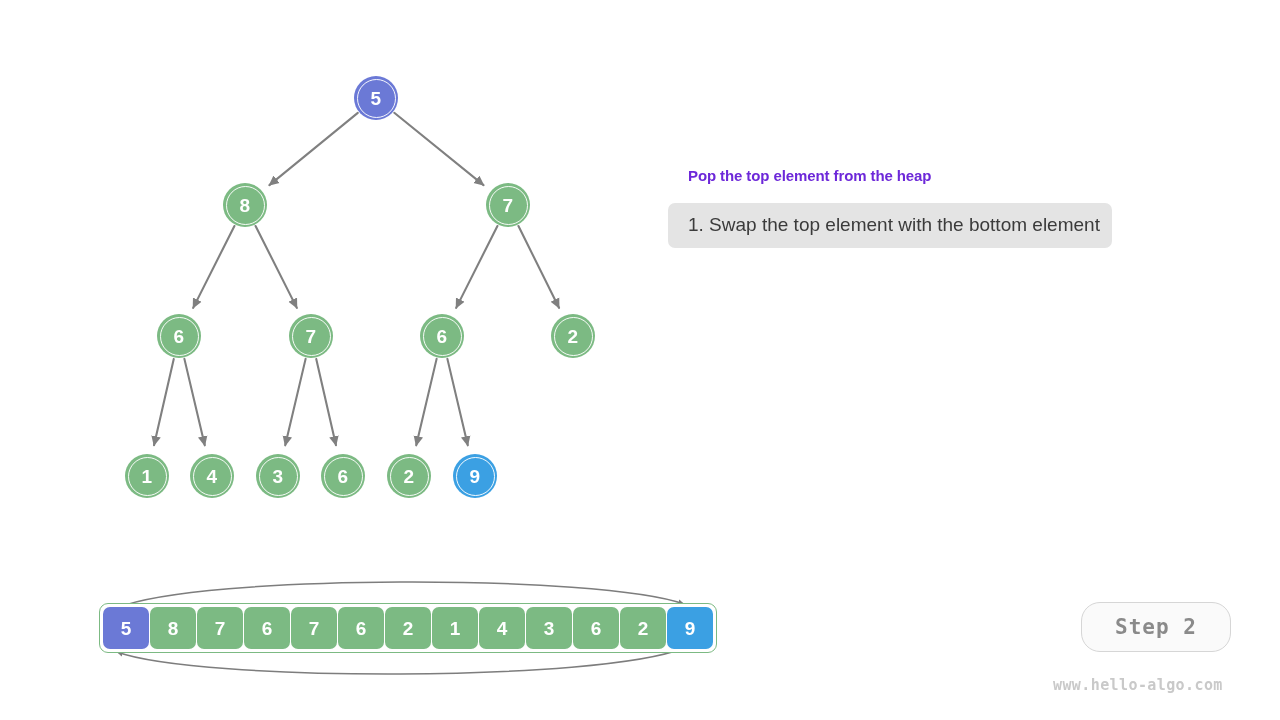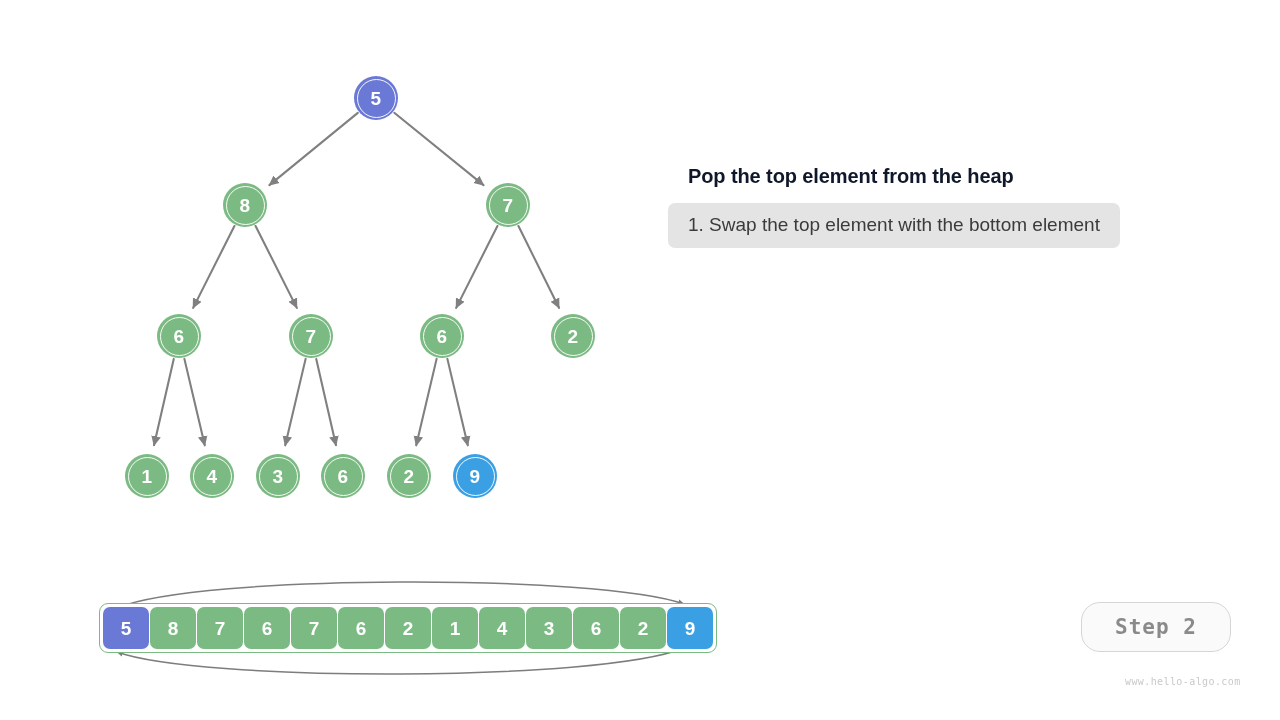--- a/index.html
+++ b/index.html
@@ -68,31 +68,31 @@
   
   #panel {
     position: absolute;
     left: 668px;
     top: 162px;
     width: 580px;
   }
   #panel-title {
     margin: 0;
     padding: 0 0 0 20px;
-    font-size: 20px;
-    font-weight: 700;
-    color: #0f172a;
+    font-size: 15px;
+    font-weight: 700;
+    color: #6d28d9;
     letter-spacing: -0.1px;
     line-height: 28px;
   }
   #panel-caption {
     margin-top: 13px;
     background: #e4e4e4;
     border-radius: 7px;
-    padding: 9px 20px 10px 20px;
+    padding: 9px 12px 10px 20px;
     font-size: 19px;
     color: #3b3b3b;
     font-weight: 400;
     line-height: 26px;
     display: inline-block;
     white-space: nowrap;
   }
 
   
   #array-wrap {
@@ -144,27 +144,28 @@
     font-family: "DejaVu Sans Mono", monospace;
     font-size: 21px;
     font-weight: 700;
     color: #8a8a8a;
     letter-spacing: 1px;
   }
 
   
   #watermark {
     position: absolute;
-    left: 1125px;
+    left: 1053px;
     top: 676px;
     font-family: "DejaVu Sans Mono", monospace;
-    font-size: 10px;
+    font-size: 15px;
     color: #c9c9c9;
     letter-spacing: 0.4px;
     white-space: nowrap;
+    font-weight: bold;
   }
 </style>
 </head>
 <body>
 
 <div id="stage">
 
   <svg class="layer" id="edge-layer" viewBox="0 0 1280 720" xmlns="http://www.w3.org/2000/svg">
     <defs>
       <marker id="arrow" viewBox="0 0 10 10" refX="8.4" refY="5" markerWidth="5.2" markerHeight="5.2" orient="auto-start-reverse">

